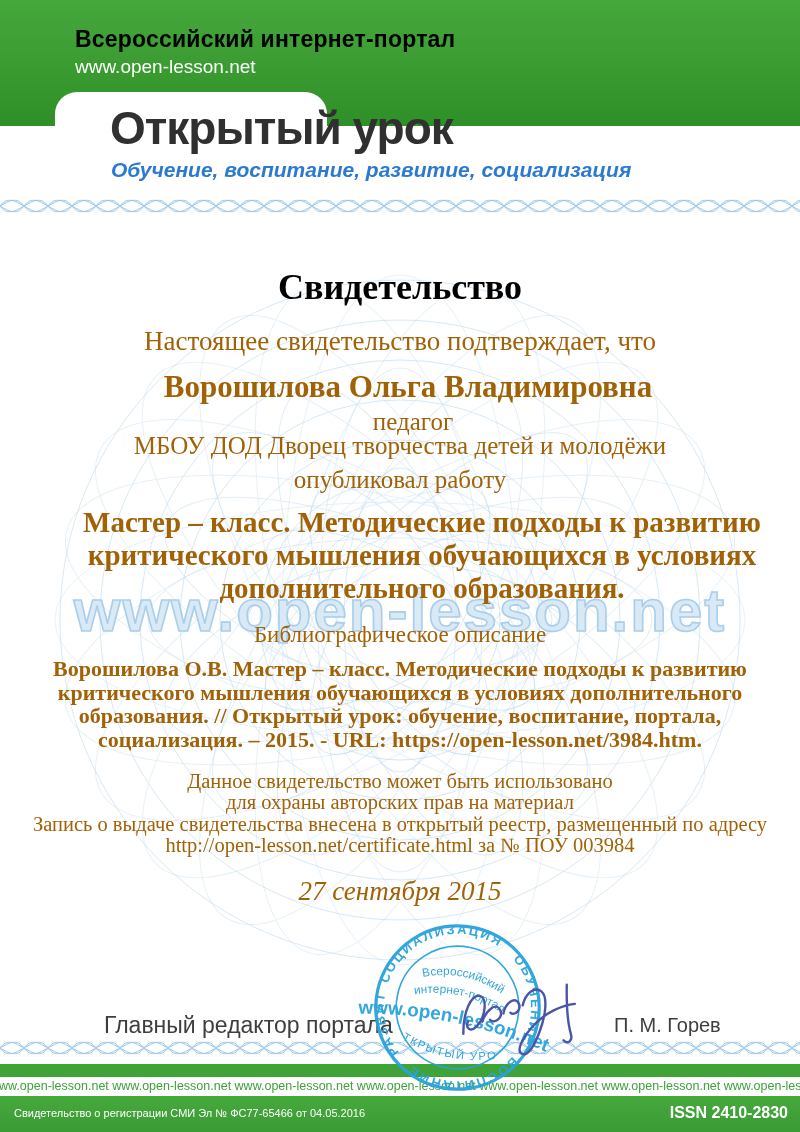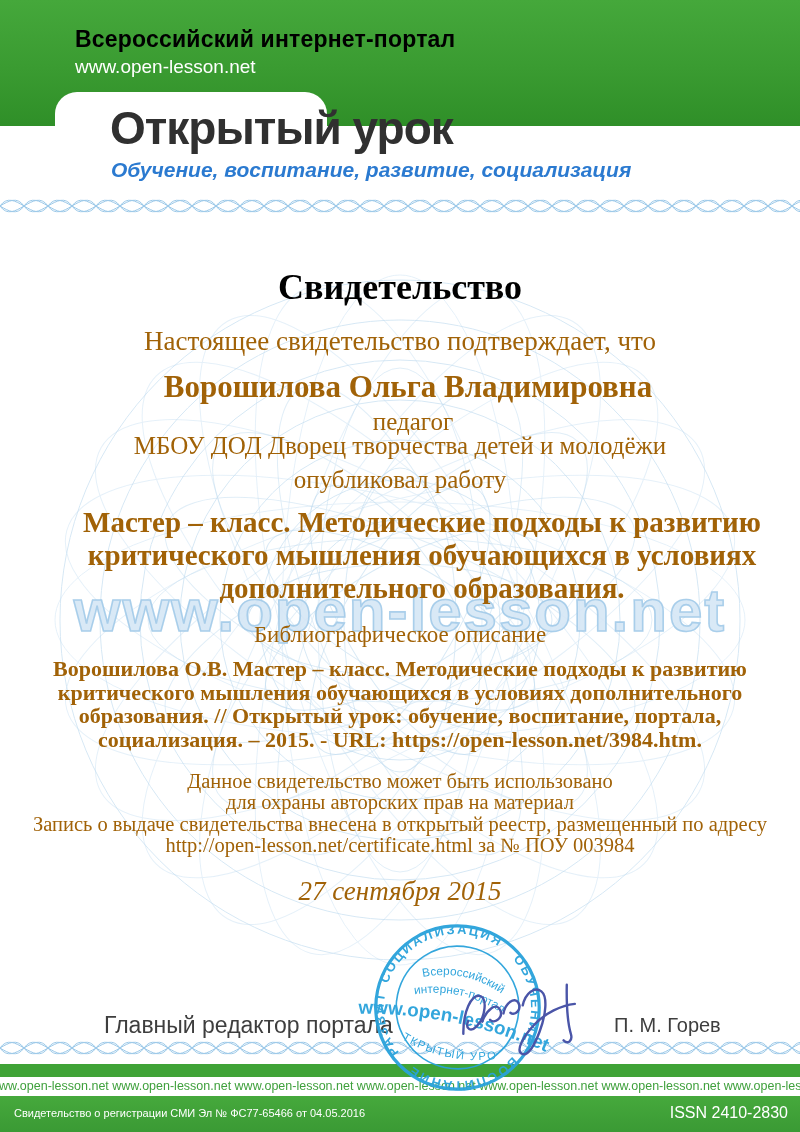--- a/index.html
+++ b/index.html
@@ -71,21 +71,21 @@
   
   .strip-green { position:absolute; left:0; top:1064px; width:800px; height:13px;
                  background:#3fa337; z-index:2; }
   .strip-urls  { position:absolute; left:0; top:1077px; width:800px; height:19px;
                  background:#ffffff; overflow:hidden; z-index:2; }
   .strip-urls div { position:absolute; left:-10px; top:2px; white-space:nowrap;
                     font-size:12.5px; color:#3fa03c; }
   .footer { position:absolute; left:0; top:1096px; width:800px; height:52px;
             background:linear-gradient(180deg,#46a93c,#359331); z-index:2; }
   .footer-reg  { position:absolute; left:14px; top:11px; color:#ffffff; font-size:11px; }
-  .footer-issn { position:absolute; right:12px; top:8px; color:#ffffff; font-size:16px; font-weight:400; }
+  .footer-issn { position:absolute; right:12px; top:8px; color:#ffffff; font-size:16px; font-weight:700; }
 </style>
 </head>
 <body>
 
 <div class="page">
 
   <svg width="0" height="0" style="position:absolute">
     <defs>
       <pattern id="braid" width="48" height="24" patternUnits="userSpaceOnUse">
         <g stroke="#8ec1e5" stroke-width="1" fill="none" opacity="0.9">

